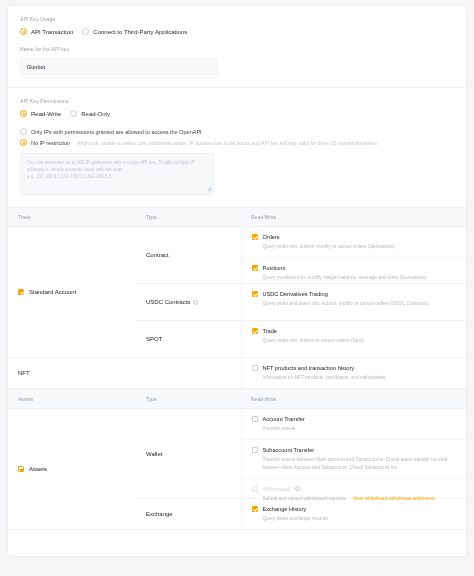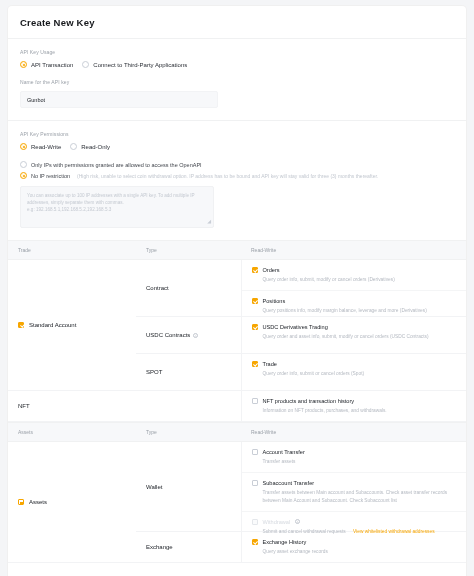--- a/index.html
+++ b/index.html
@@ -74,23 +74,20 @@
   .stack > div + div { border-top: 1px solid #f2f3f5; }
 
   .footer { padding: 12px 12px 14px 12px; }
 </style>
 </head>
 <body>
 
 <div class="page">
   <div class="card">
 
-    <div class="card-header">
-      <div class="card-title">Create New Key</div>
-    </div>
 
     <div class="section">
       <div class="field-label">API Key Usage</div>
       <div class="radio-row">
         <div class="radio-opt">
           <span class="radio on"></span>
           <span class="radio-label">API Transaction</span>
         </div>
         <div class="radio-opt">
           <span class="radio"></span>

